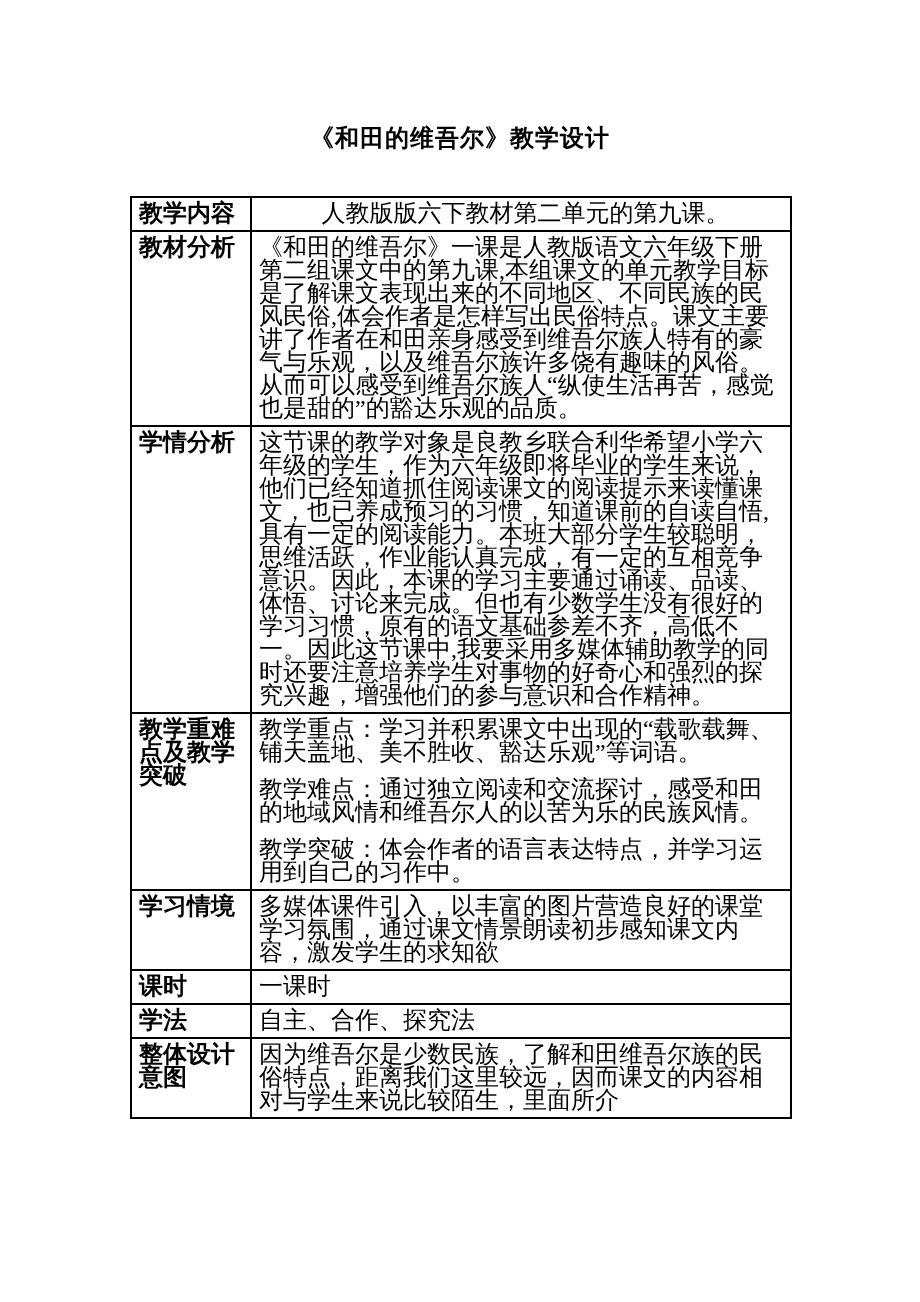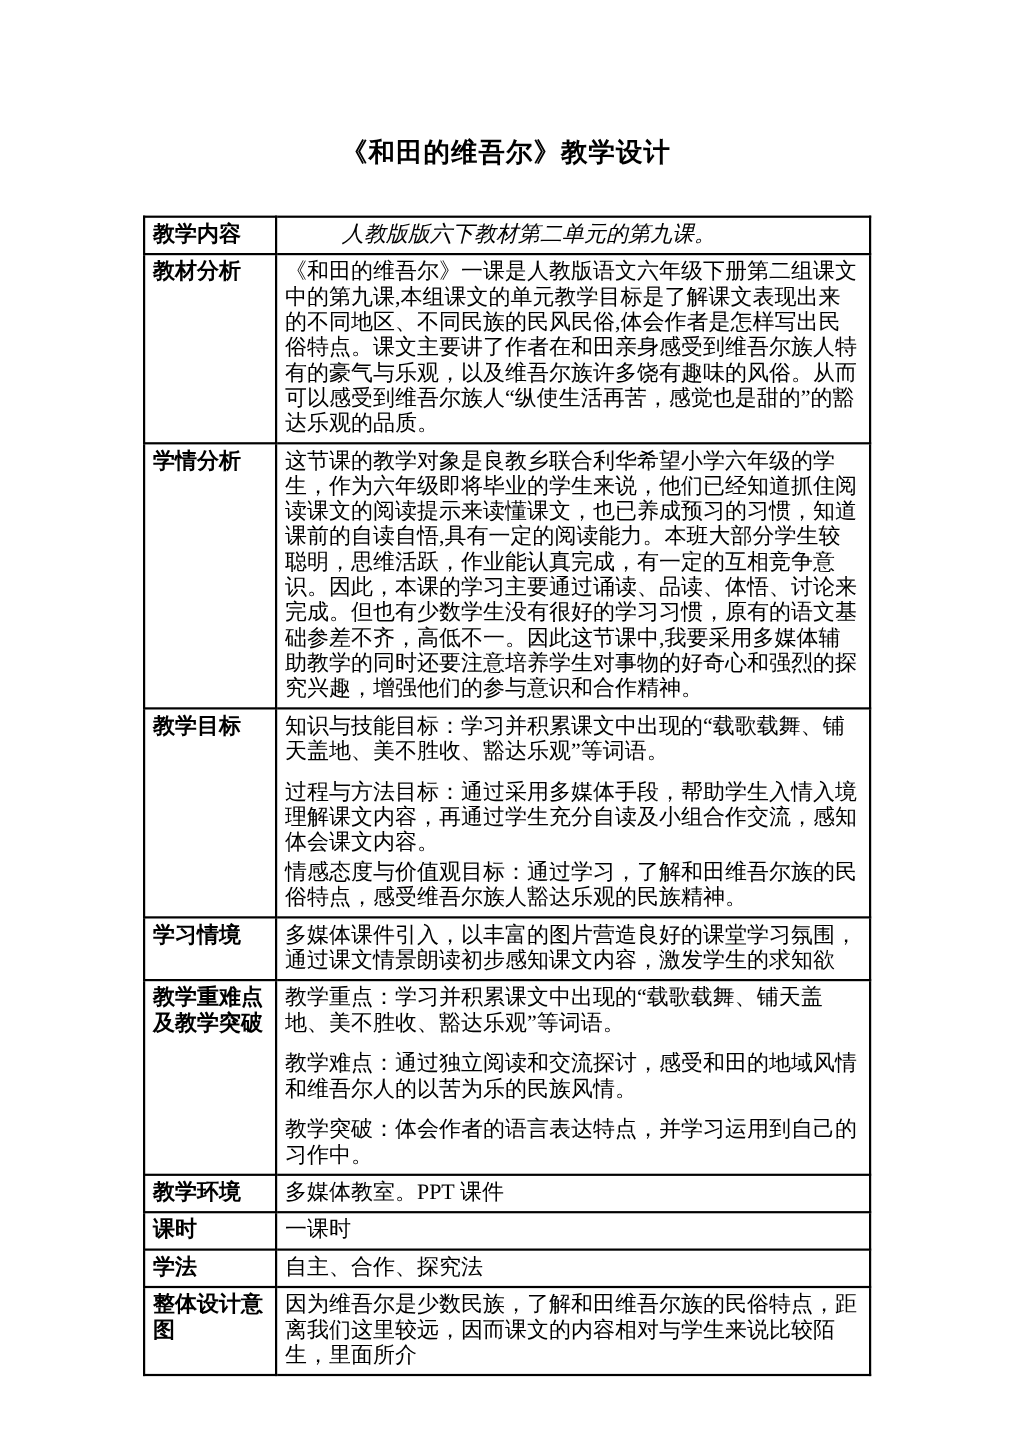--- a/index.html
+++ b/index.html
@@ -26,32 +26,32 @@
   }
   table.lesson {
     border-collapse: collapse;
     width: 662px;
     margin-left: 130px;
     table-layout: fixed;
   }
   table.lesson td {
     border: 2px solid #000000;
     vertical-align: top;
-    font-size: 20px;
+    font-size: 24px;
     line-height: 23px;
     padding: 4px 7px 5px 7px;
   }
   td.hdr {
     width: 120px;
     font-weight: bold;
   }
   td.content p { margin: 0; }
   td.content p.gap { margin-bottom: 14px; }
   td.content p.smallgap { margin-bottom: 4px; }
-  p.indent { text-indent: 2.6em; font-style: italic; }
+  p.indent { text-indent: 2.6em; }
 </style>
 </head>
 <body>
 
 <div class="page">
 
   <h1 class="doc-title">《和田的维吾尔》教学设计</h1>
 
   <table class="lesson">
     <tbody>
@@ -70,51 +70,37 @@
         </td>
       </tr>
 
       <tr>
         <td class="hdr">学情分析</td>
         <td class="content">
           <p>这节课的教学对象是良教乡联合利华希望小学六年级的学生，作为六年级即将毕业的学生来说，他们已经知道抓住阅读课文的阅读提示来读懂课文，也已养成预习的习惯，知道课前的自读自悟,具有一定的阅读能力。本班大部分学生较聪明，思维活跃，作业能认真完成，有一定的互相竞争意识。因此，本课的学习主要通过诵读、品读、体悟、讨论来完成。但也有少数学生没有很好的学习习惯，原有的语文基础参差不齐，高低不一。因此这节课中,我要采用多媒体辅助教学的同时还要注意培养学生对事物的好奇心和强烈的探究兴趣，增强他们的参与意识和合作精神。</p>
         </td>
       </tr>
 
-      <tr>
-        <td class="hdr">教学目标</td>
-        <td class="content">
-          <p class="gap">知识与技能目标：学习并积累课文中出现的“载歌载舞、铺天盖地、美不胜收、豁达乐观”等词语。</p>
-          <p class="smallgap">过程与方法目标：通过采用多媒体手段，帮助学生入情入境理解课文内容，再通过学生充分自读及小组合作交流，感知体会课文内容。</p>
-          <p>情感态度与价值观目标：通过学习，了解和田维吾尔族的民俗特点，感受维吾尔族人豁达乐观的民族精神。</p>
-        </td>
-      </tr>
-
-      <tr>
-        <td class="hdr">学习情境</td>
-        <td class="content">
-          <p>多媒体课件引入，以丰富的图片营造良好的课堂学习氛围，通过课文情景朗读初步感知课文内容，激发学生的求知欲</p>
-        </td>
-      </tr>
 
       <tr>
         <td class="hdr">教学重难点及教学突破</td>
         <td class="content">
           <p class="gap">教学重点：学习并积累课文中出现的“载歌载舞、铺天盖地、美不胜收、豁达乐观”等词语。</p>
           <p class="gap">教学难点：通过独立阅读和交流探讨，感受和田的地域风情和维吾尔人的以苦为乐的民族风情。</p>
           <p>教学突破：体会作者的语言表达特点，并学习运用到自己的习作中。</p>
         </td>
       </tr>
 
       <tr>
-        <td class="hdr">教学环境</td>
+        <td class="hdr">学习情境</td>
         <td class="content">
-          <p>多媒体教室。PPT 课件</p>
+          <p>多媒体课件引入，以丰富的图片营造良好的课堂学习氛围，通过课文情景朗读初步感知课文内容，激发学生的求知欲</p>
         </td>
       </tr>
+
 
 
 
       <tr>
         <td class="hdr">课时</td>
         <td class="content">
           <p>一课时</p>
         </td>
       </tr>
 

